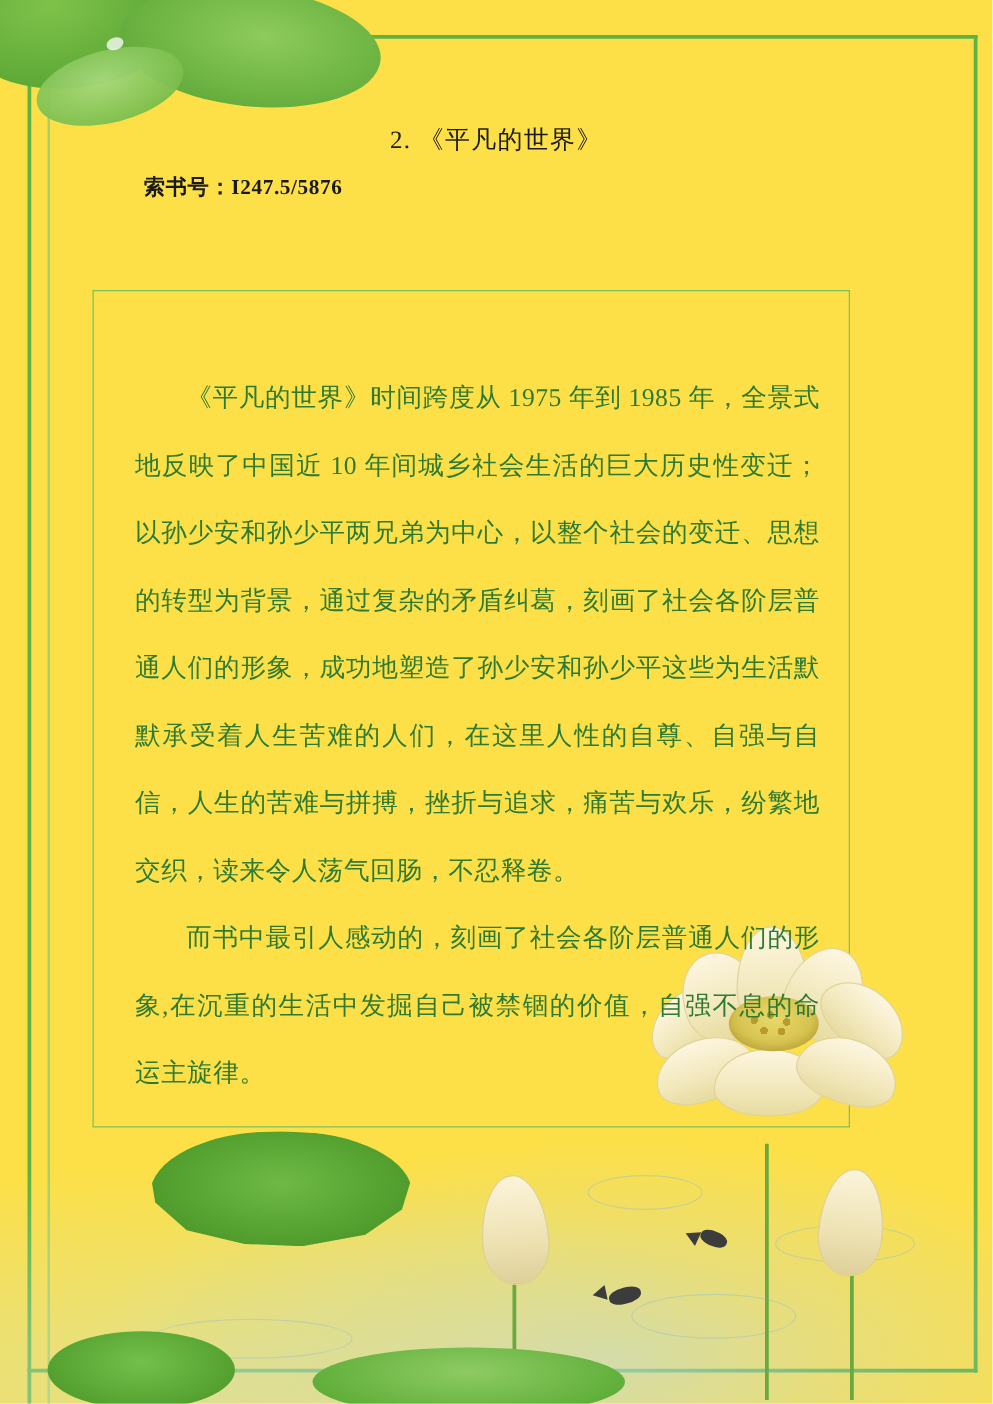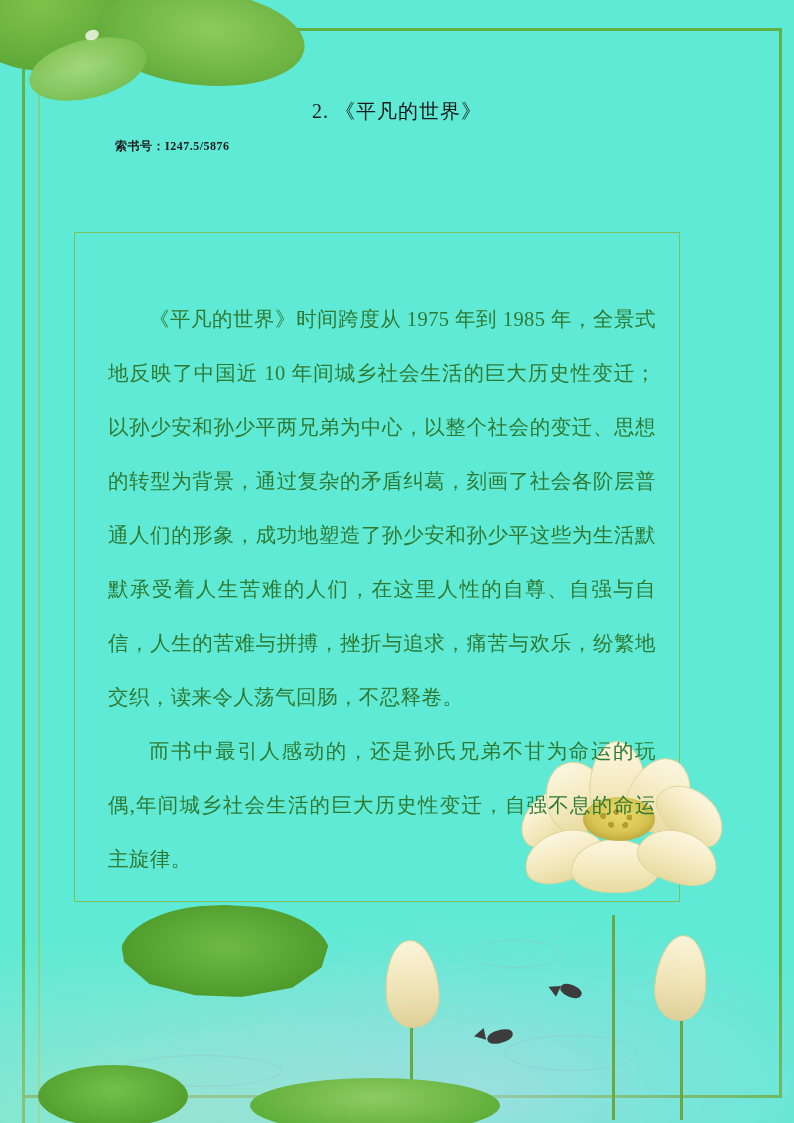--- a/index.html
+++ b/index.html
@@ -8,21 +8,21 @@
     background: #ffffff;
   }
   body {
     font-family: "Liberation Serif", serif;
   }
   .page {
     position: relative;
     width: 794px;
     height: 1123px;
     overflow: hidden;
-    background: #5eead4;
+    background: #fde047;
   }
 
   
   .art { position: absolute; pointer-events: none; }
 
   
   .pad-tl-1 {
     left: -30px; top: -35px;
     width: 180px; height: 105px;
     background: radial-gradient(ellipse at 40% 35%, #7fc24a 0%, #63ad3a 55%, #4f9a2f 100%);
@@ -202,21 +202,21 @@
     left: 0; top: 98px;
     width: 794px;
     text-align: center;
     font-size: 20px;
     color: #1a1a1a;
     letter-spacing: 1px;
   }
   .meta {
     position: absolute;
     left: 115px;
-    font-size: 12px;
+    font-size: 17px;
     color: #1a1a1a;
     letter-spacing: .5px;
     font-weight: 600;
   }
   .meta-1 { top: 138px; }
   .meta-2 { top: 175px; }
 
   .body-text {
     position: absolute;
     left: 108px;
@@ -286,16 +286,16 @@
   <div class="art fish fish-1"></div>
   <div class="art fish-tail ft-2"></div>
   <div class="art fish fish-2"></div>
 
   <div class="content">
     <div class="doc-title">2. 《平凡的世界》</div>
     <div class="meta meta-1">索书号：I247.5/5876</div>
 
     <div class="body-text">
       <p>《平凡的世界》时间跨度从 1975 年到 1985 年，全景式地反映了中国近 10 年间城乡社会生活的巨大历史性变迁；以孙少安和孙少平两兄弟为中心，以整个社会的变迁、思想的转型为背景，通过复杂的矛盾纠葛，刻画了社会各阶层普通人们的形象，成功地塑造了孙少安和孙少平这些为生活默默承受着人生苦难的人们，在这里人性的自尊、自强与自信，人生的苦难与拼搏，挫折与追求，痛苦与欢乐，纷繁地交织，读来令人荡气回肠，不忍释卷。</p>
-      <p>而书中最引人感动的，还是孙氏兄弟不甘为命运的玩偶,年间城乡社会生活的巨大历史性变迁，自强不息的命运主旋律。</p>
+      <p>而书中最引人感动的，刻画了社会各阶层普通人们的形象,在沉重的生活中发掘自己被禁锢的价值，自强不息的命运主旋律。</p>
     </div>
   </div>
 </div>
 
 </body></html>

